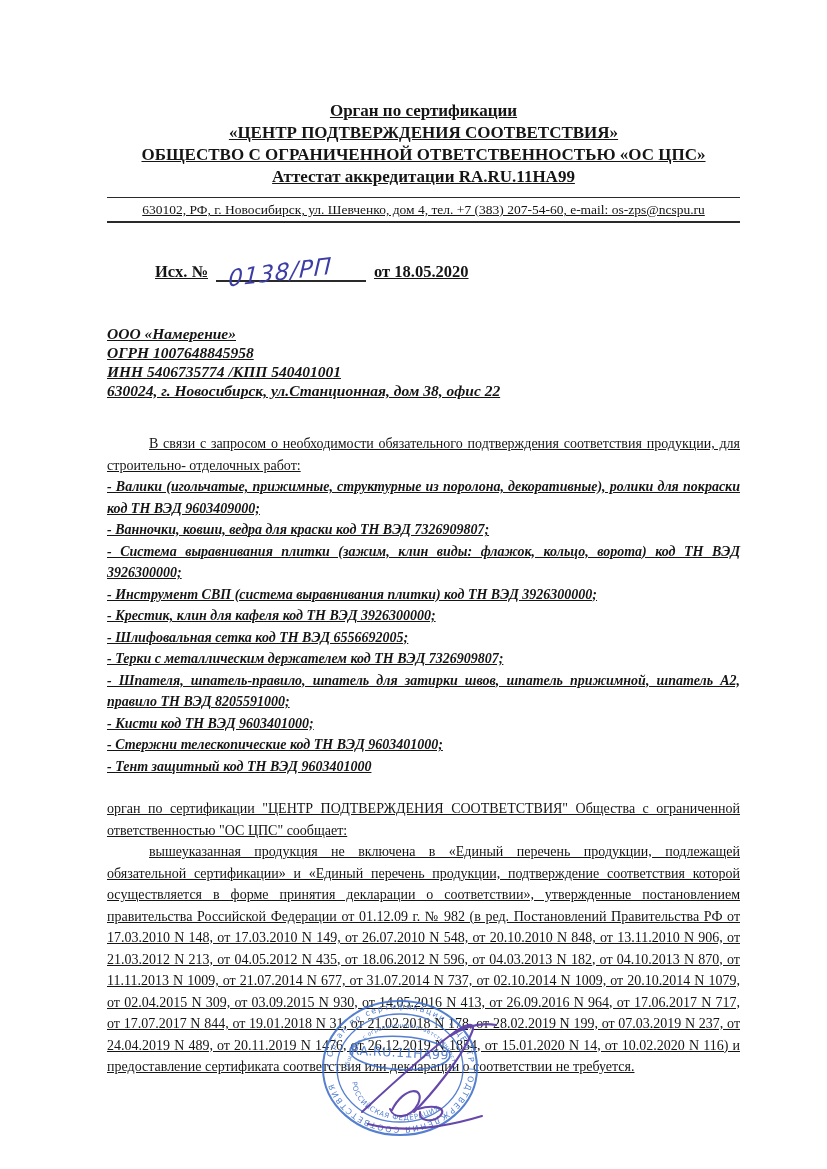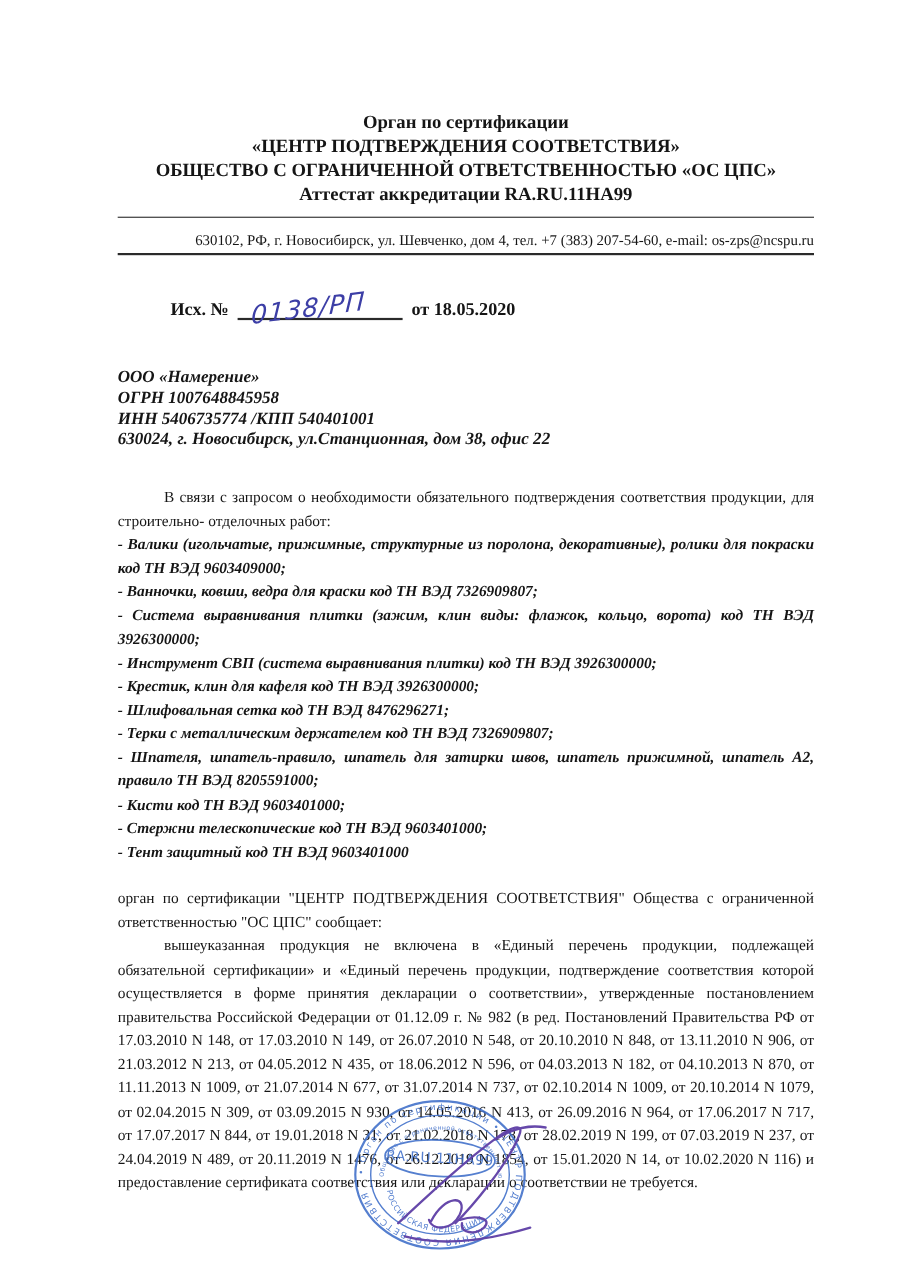--- a/index.html
+++ b/index.html
@@ -1,22 +1,22 @@
 <!DOCTYPE html>
 <html><head>
 <meta charset="utf-8">
 <style>
   html,body{margin:0;padding:0;background:#ffffff;}
   body{width:827px;height:1169px;font-family:"Liberation Serif",serif;color:#151515;}
-  .page{position:relative;width:827px;height:1169px;background:#fff;overflow:hidden;}
+  .page{position:relative;width:827px;height:1169px;background:#fff;overflow:hidden;text-decoration:underline;}
   .content{padding:100px 87px 0 107px;}
 
   .letterhead{text-align:center;font-weight:bold;font-size:17px;line-height:22px;}
   .address-bar{margin-top:9px;border-top:1.5px solid #2a2a2a;border-bottom:2.5px solid #2a2a2a;
-    text-align:right;font-size:13.5px;line-height:17px;padding:12px 0 3px;}
+    text-align:center;font-size:13.5px;line-height:17px;padding:3px 0 3px;}
 
   .ref-row{margin-top:27px;font-weight:bold;font-size:16.5px;display:flex;align-items:flex-end;margin-left:48px;}
   .ref-label{white-space:pre;}
   .hand-line{display:inline-block;width:150px;border-bottom:2px solid #2a2a2a;text-align:center;margin:0 8px 0 8px;height:30px;position:relative;}
   .handwritten{font-family:"DejaVu Sans",sans-serif;font-style:italic;font-weight:normal;
     color:#3c3ea6;font-size:23px;display:inline-block;transform:rotate(-7deg) skewX(-10deg);
     position:absolute;left:12px;bottom:-5px;letter-spacing:1px;white-space:nowrap;}
 
   .addressee{margin-top:42px;font-weight:bold;font-style:italic;
     font-size:15.5px;line-height:19px;}
@@ -62,21 +62,21 @@
     </div>
 
     <div class="body-text intro">В связи с запросом о необходимости обязательного подтверждения соответствия продукции, для строительно- отделочных работ:</div>
 
     <div class="body-text product-list">
       <div class="product-item">- Валики (игольчатые, прижимные, структурные из поролона, декоративные), ролики для покраски код ТН ВЭД 9603409000;</div>
       <div class="product-item">- Ванночки, ковши, ведра для краски код ТН ВЭД 7326909807;</div>
       <div class="product-item">- Система выравнивания плитки (зажим, клин виды: флажок, кольцо, ворота) код ТН ВЭД 3926300000;</div>
       <div class="product-item">- Инструмент СВП (система выравнивания плитки) код ТН ВЭД 3926300000;</div>
       <div class="product-item">- Крестик, клин для кафеля код ТН ВЭД 3926300000;</div>
-      <div class="product-item">- Шлифовальная сетка код ТН ВЭД 8476296271;</div>
+      <div class="product-item">- Шлифовальная сетка код ТН ВЭД 6556692005;</div>
       <div class="product-item">- Терки с металлическим держателем код ТН ВЭД 7326909807;</div>
       <div class="product-item">- Шпателя, шпатель-правило, шпатель для затирки швов, шпатель прижимной, шпатель А2, правило ТН ВЭД 8205591000;</div>
       <div class="product-item">- Кисти код ТН ВЭД 9603401000;</div>
       <div class="product-item">- Стержни телескопические код ТН ВЭД 9603401000;</div>
       <div class="product-item">- Тент защитный код ТН ВЭД 9603401000</div>
     </div>
 
     <div class="body-text statement-intro">орган по сертификации "ЦЕНТР ПОДТВЕРЖДЕНИЯ СООТВЕТСТВИЯ" Общества с ограниченной ответственностью "ОС ЦПС" сообщает:</div>
     <div class="body-text statement-main">вышеуказанная продукция не включена  в «Единый перечень продукции, подлежащей обязательной сертификации» и «Единый перечень продукции, подтверждение соответствия которой осуществляется в форме принятия декларации о соответствии», утвержденные постановлением правительства Российской Федерации от 01.12.09 г. № 982 (в ред. Постановлений Правительства РФ от 17.03.2010 N 148, от 17.03.2010 N 149, от 26.07.2010 N 548, от 20.10.2010 N 848, от 13.11.2010 N 906, от 21.03.2012 N 213, от 04.05.2012 N 435, от 18.06.2012 N 596, от 04.03.2013 N 182, от 04.10.2013 N 870, от 11.11.2013 N 1009, от 21.07.2014 N 677, от 31.07.2014 N 737, от 02.10.2014 N 1009, от 20.10.2014 N 1079, от 02.04.2015 N 309, от 03.09.2015 N 930, от 14.05.2016 N 413, от 26.09.2016 N 964, от 17.06.2017 N 717, от 17.07.2017 N 844, от 19.01.2018 N 31, от 21.02.2018 N 178, от 28.02.2019 N 199, от 07.03.2019 N 237, от 24.04.2019 N 489, от 20.11.2019 N 1476, от 26.12.2019 N 1854, от 15.01.2020 N 14, от 10.02.2020 N 116) и предоставление сертификата соответствия или декларации о соответствии не требуется.</div>
 

